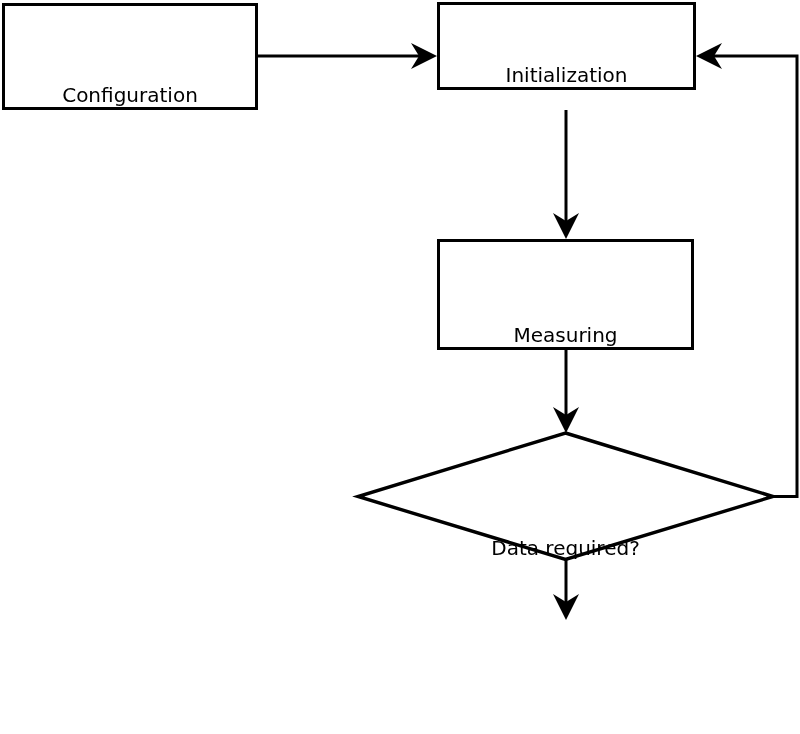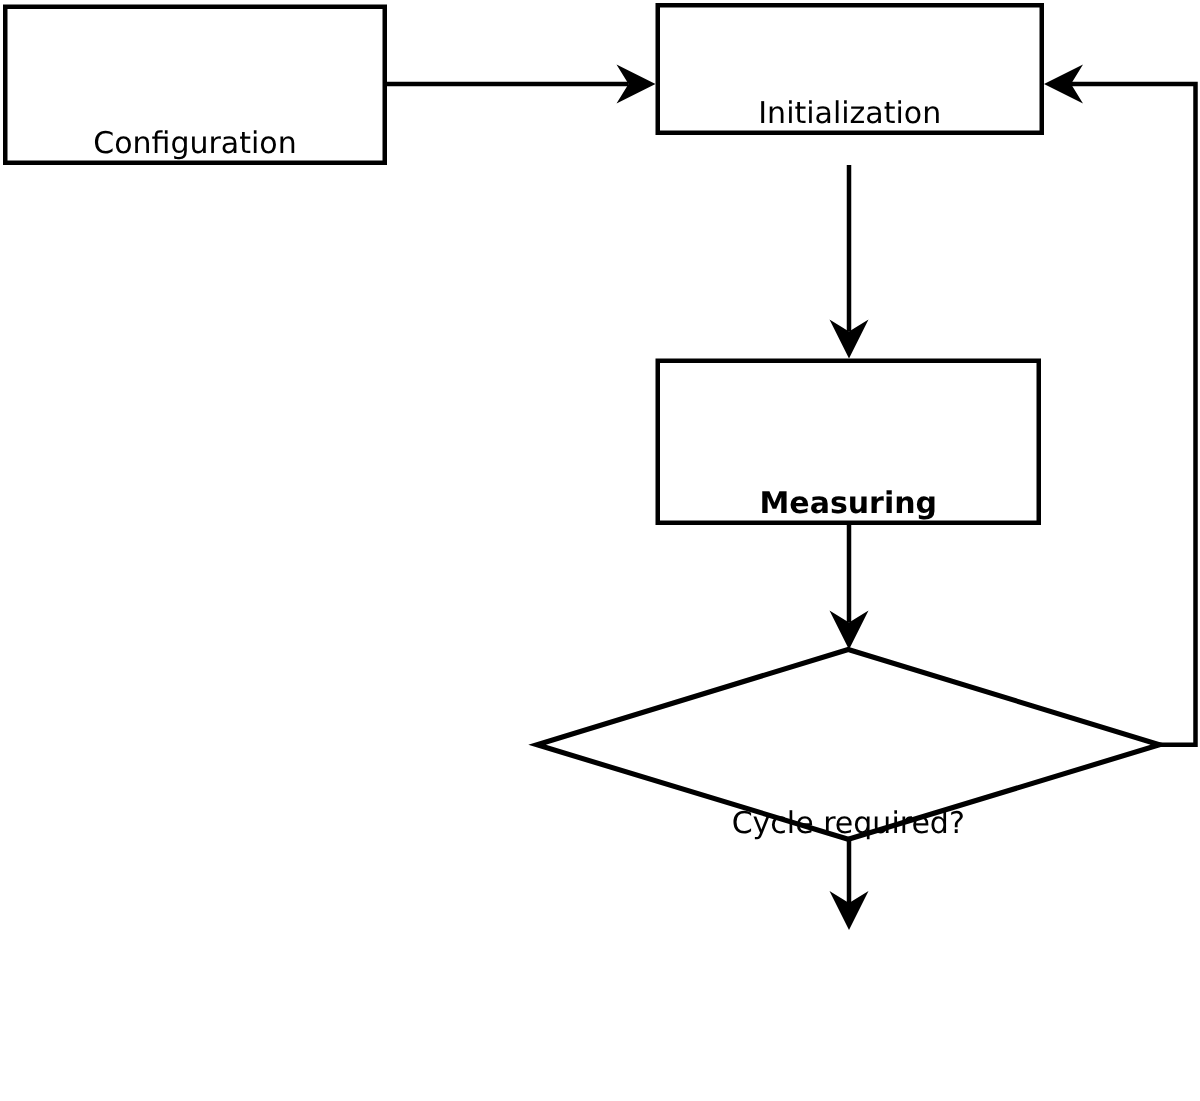--- a/index.html
+++ b/index.html
@@ -52,21 +52,21 @@
     border: 3px solid var(--stroke);
   }
   .node-label {
     font-size: 20px;
     line-height: 1.2;
     white-space: nowrap;
   }
   
   .node-configuration { left: 2px;   top: 3px;   width: 256px; height: 107px; }
   .node-initialization{ left: 437px; top: 2px;   width: 259px; height: 88px; }
-  .node-measuring     { left: 437px; top: 239px; width: 257px; height: 111px; font-weight: bold; }
+  .node-measuring     { left: 437px; top: 239px; width: 257px; height: 111px; }
   .node-data-output   { left: 439px; top: 620px; width: 256px; height: 111px; }
   .node-cycle-required{ left: 358px; top: 433px; width: 415px; height: 127px; background: transparent; border: none; }
 </style>
 </head>
 <body>
 
 <div class="canvas">
 
   <svg class="edges-layer" width="800" height="734" viewBox="0 0 800 734" xmlns="http://www.w3.org/2000/svg">
     <defs>
@@ -94,17 +94,17 @@
 
   <div class="node process node-initialization">
     <span class="node-label">Initialization</span>
   </div>
 
   <div class="node process node-measuring">
     <span class="node-label">Measuring</span>
   </div>
 
   <div class="node node-cycle-required">
-    <span class="node-label">Cycle required?</span>
+    <span class="node-label">Data required?</span>
   </div>
 
 
 </div>
 
 </body></html>

